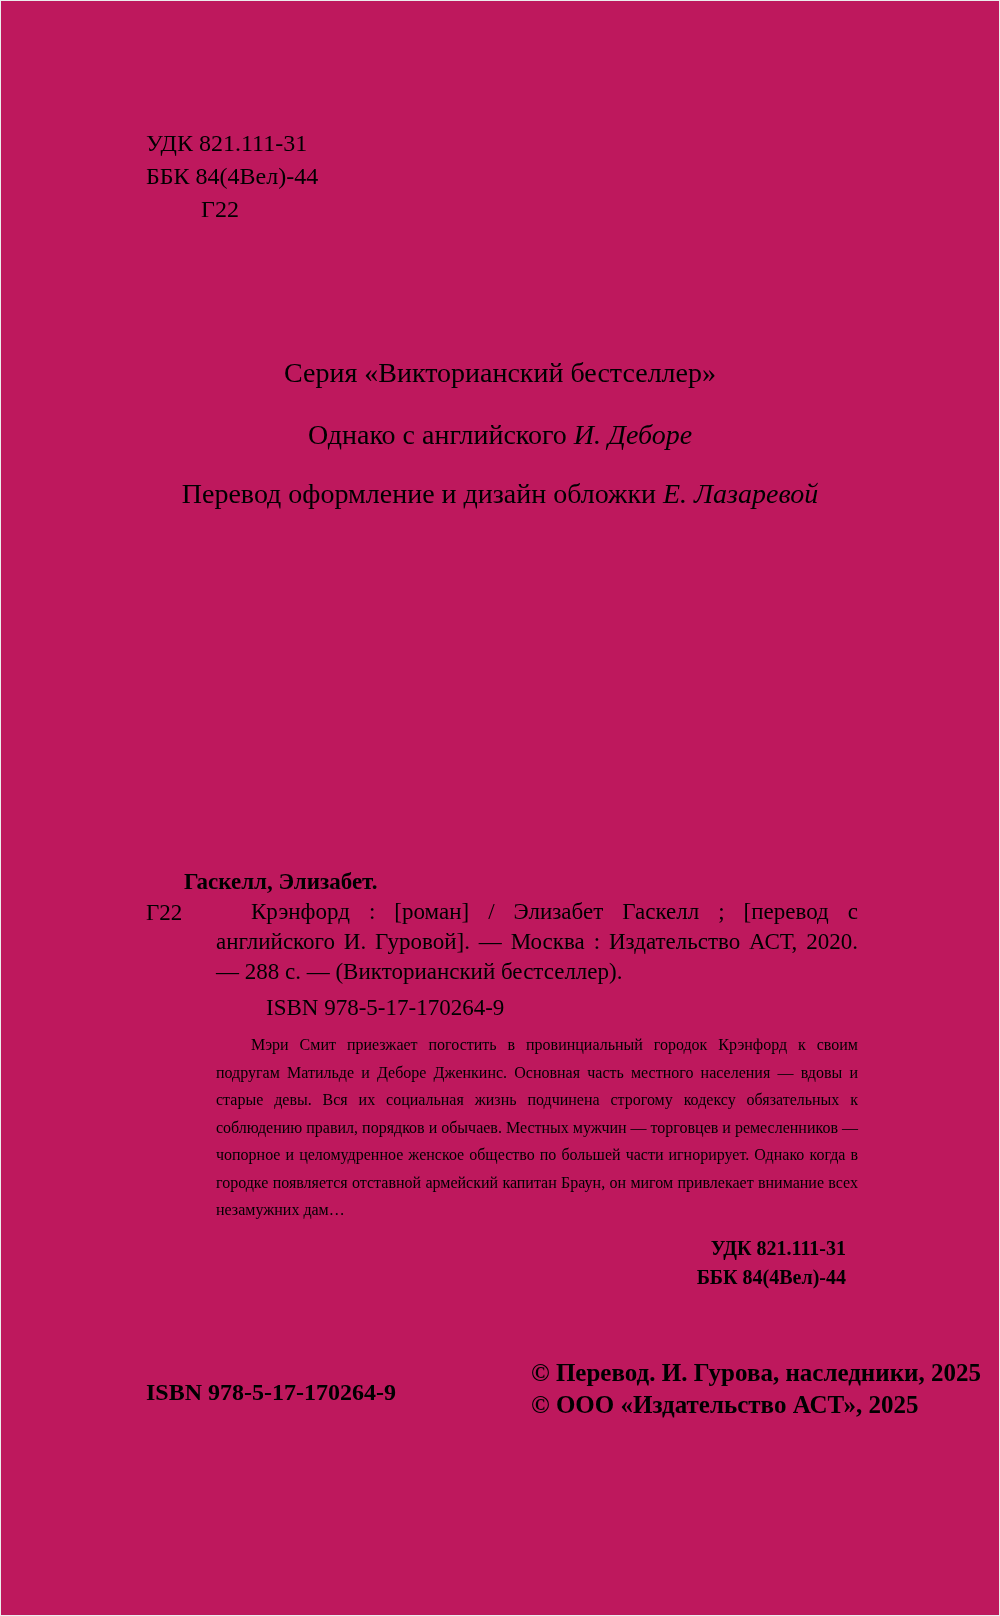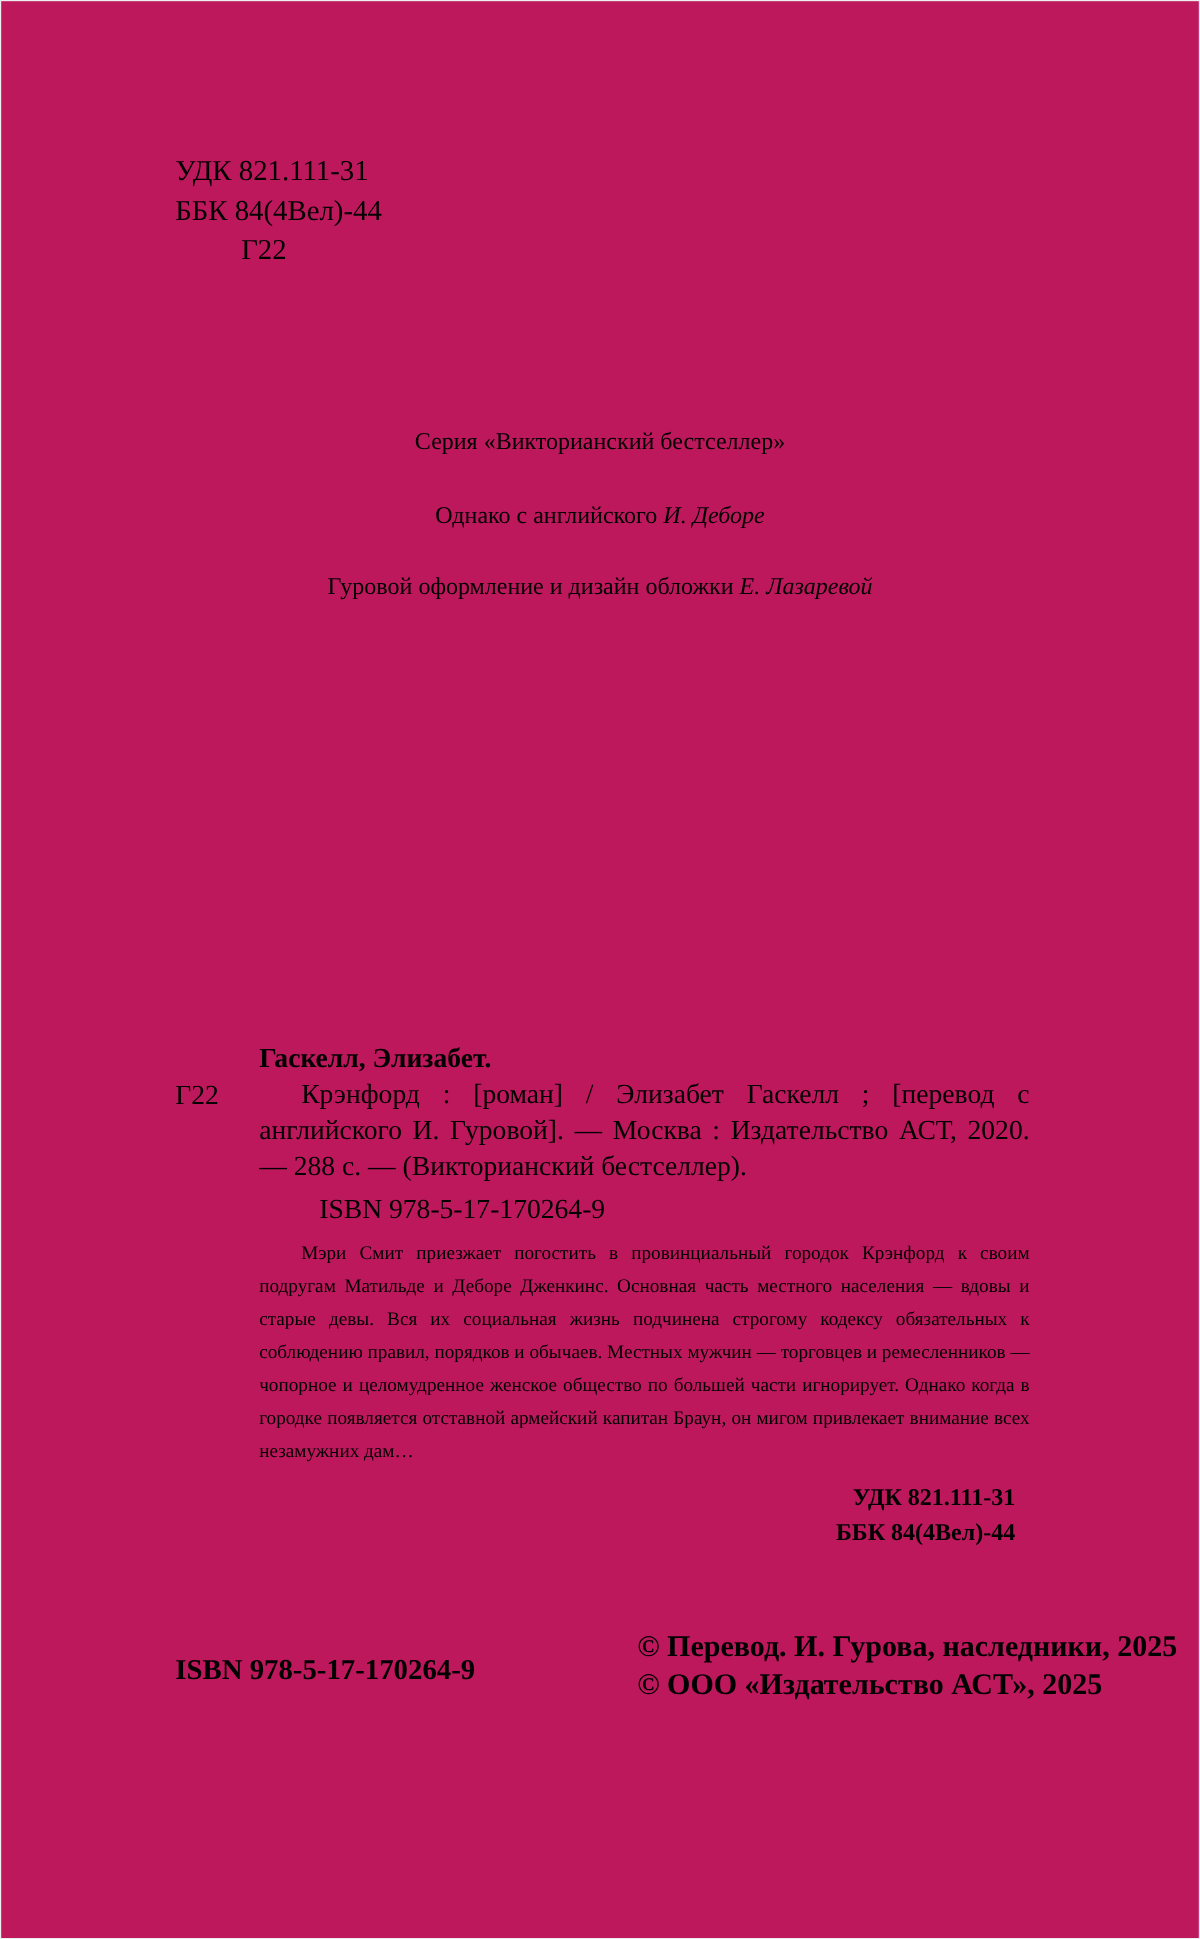--- a/index.html
+++ b/index.html
@@ -30,37 +30,37 @@
   .code-indent {
     padding-left: 55px;
   }
 
   
   .center-line {
     position: absolute;
     left: 0;
     width: 100%;
     text-align: center;
-    font-size: 20px;
+    font-size: 28px;
   }
   .series-line  { top: 356px; }
   .trans-line   { top: 418px; }
   .design-line  { top: 477px; }
   .italic { font-style: italic; }
 
   
   .catalog {
     position: absolute;
     left: 145px;
     top: 866px;
     width: 712px;
     font-size: 23px;
   }
   .author {
-    margin-left: 70px;
+    margin-left: 38px;
     font-weight: bold;
     line-height: 30px;
   }
   .record-row {
     position: relative;
   }
   .code-margin {
     position: absolute;
     left: 0;
     top: 1px;
@@ -122,21 +122,21 @@
     <div class="code-indent">Г22</div>
   </div>
 
   <div class="center-line series-line">Серия «Викторианский бестселлер»</div>
 
   <div class="center-line trans-line">
     <span>Однако с английского </span><span class="italic">И. Деборе</span>
   </div>
 
   <div class="center-line design-line">
-    <span>Гуровой оформление и дизайн обложки </span><span class="italic">Е. Лазаревой</span>
+    <span>Перевод оформление и дизайн обложки </span><span class="italic">Е. Лазаревой</span>
   </div>
 
   <div class="catalog">
     <div class="author">Гаскелл, Элизабет.</div>
     <div class="record-row">
       <div class="code-margin">Г22</div>
       <p class="record">Крэнфорд : [роман] / Элизабет Гаскелл ; [перевод с английского И. Гуровой]. — Москва : Издательство АСТ, 2020. — 288 с. — (Викторианский бестселлер).</p>
     </div>
     <div class="isbn-line">ISBN 978-5-17-170264-9</div>
     <p class="annotation">Мэри Смит приезжает погостить в провинциальный городок Крэнфорд к своим подругам Матильде и Деборе Дженкинс. Основная часть местного населения — вдовы и старые девы. Вся их социальная жизнь подчинена строгому кодексу обязательных к соблюдению правил, порядков и обычаев. Местных мужчин — торговцев и ремесленников — чопорное и целомудренное женское общество по большей части игнорирует. Однако когда в городке появляется отставной армейский капитан Браун, он мигом привлекает внимание всех незамужних дам…</p>

